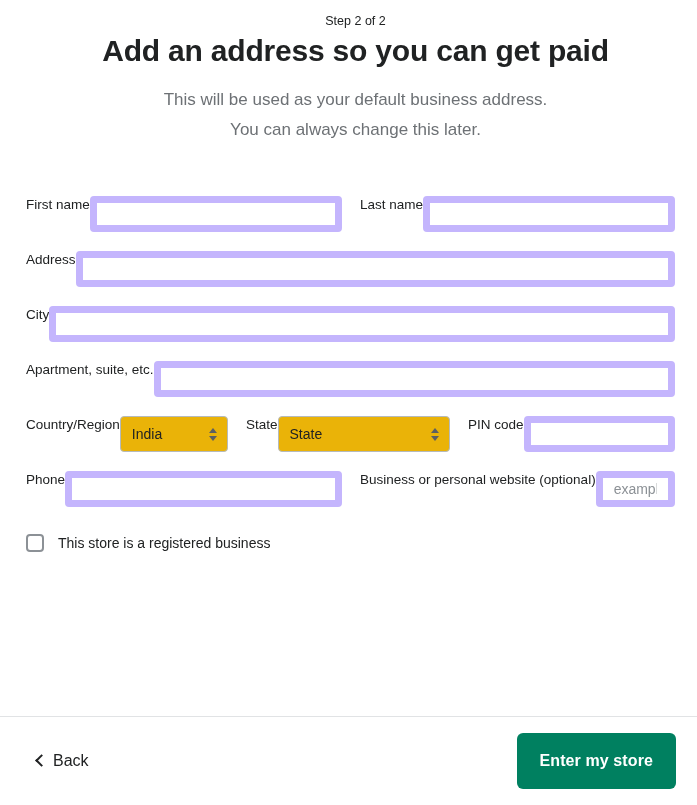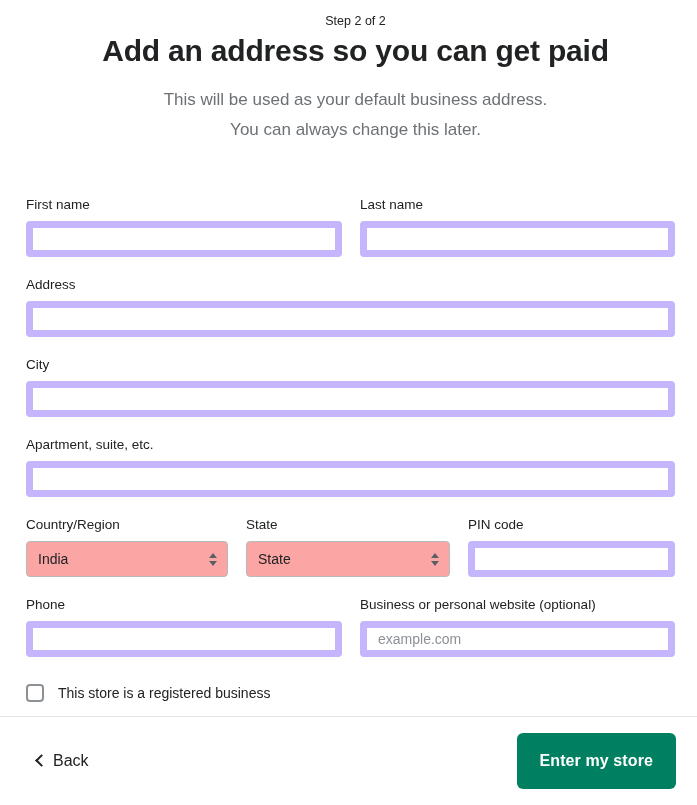--- a/index.html
+++ b/index.html
@@ -52,21 +52,21 @@
     right: 22px;
     top: 196px;
   }
   .field-row {
     display: flex;
     gap: 18px;
     margin-bottom: 19px;
   }
   .field {
     display: flex;
-    flex-direction: column;
+    flex-direction: row;
     flex: 1 1 0;
     min-width: 0;
   }
   .field-label {
     font-size: 13.5px;
     line-height: 18px;
     color: #202223;
     margin-bottom: 7px;
     font-weight: 400;
     white-space: nowrap;
@@ -89,21 +89,21 @@
 
   
   .select-wrap {
     position: relative;
     width: 100%;
   }
   .select-box {
     height: 36px;
     border: 1px solid #b5babd;
     border-radius: 4px;
-    background: #fca5a5;
+    background: #eab308;
     font-size: 14px;
     color: #202223;
     display: flex;
     align-items: center;
     padding: 0 30px 0 11px;
     width: 100%;
     white-space: nowrap;
     overflow: hidden;
   }
   .select-caret {

